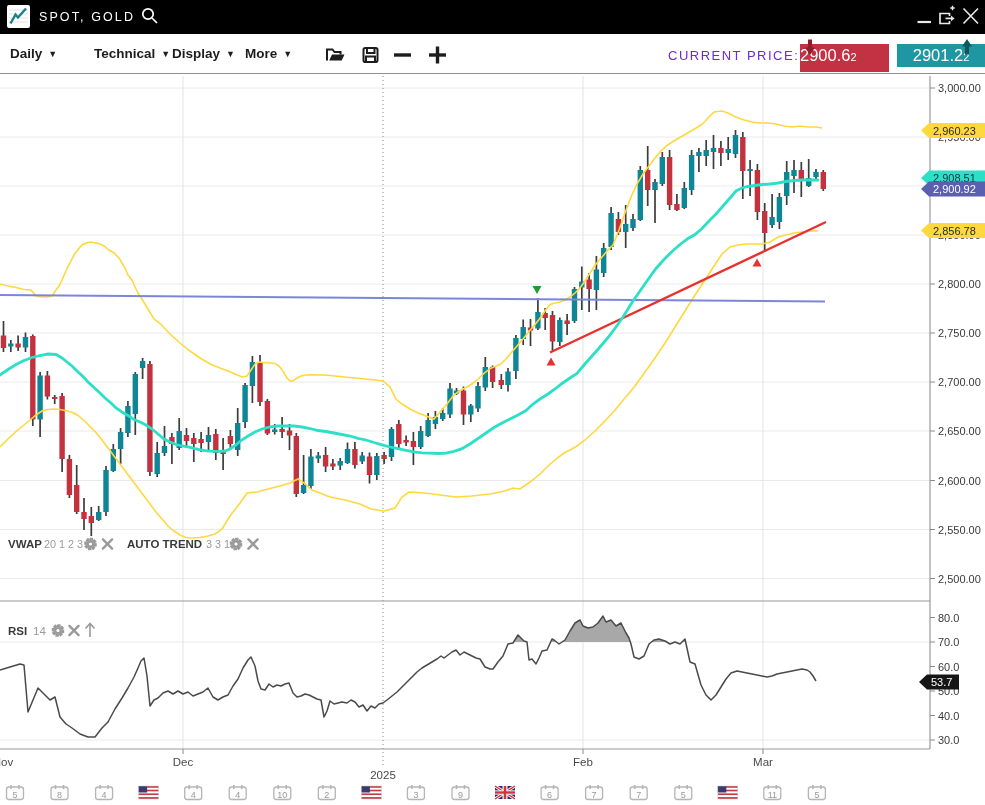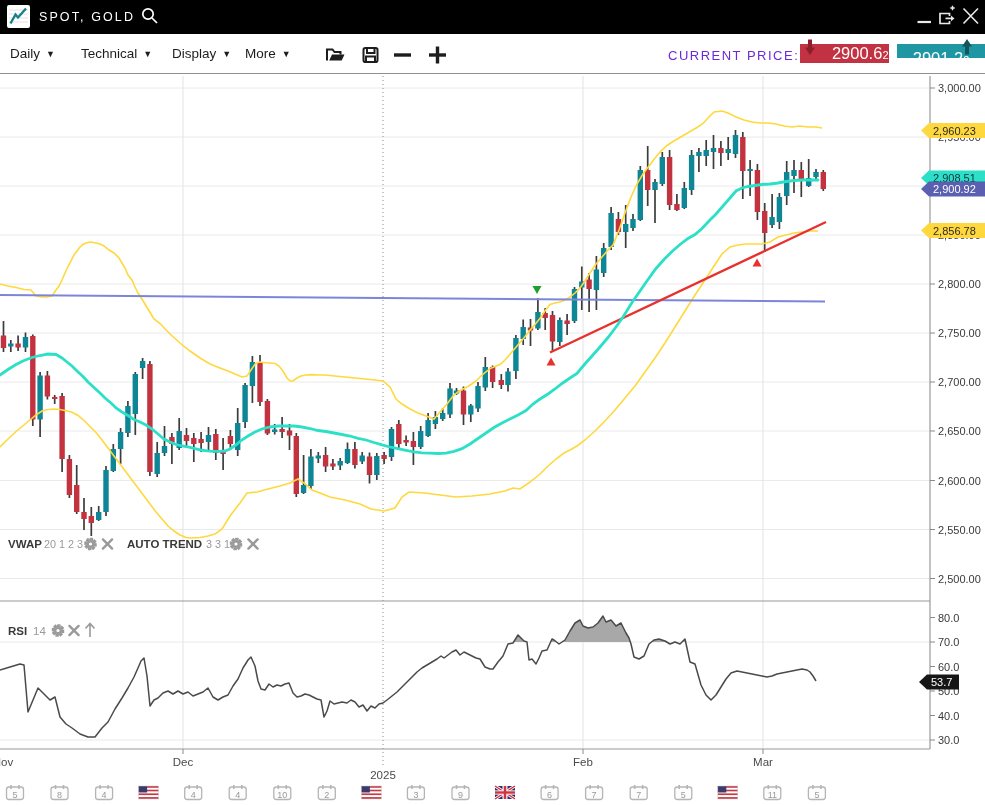--- a/index.html
+++ b/index.html
@@ -1,23 +1,23 @@
 <!DOCTYPE html>
 <html><head><meta charset="utf-8"><style>
 *{margin:0;padding:0;box-sizing:border-box}
 body{width:985px;height:805px;font-family:"Liberation Sans",sans-serif;background:#fff;overflow:hidden;position:relative}
 #titlebar{position:absolute;left:0;top:0;width:985px;height:44px;background:#000;z-index:5}
 #logo{position:absolute;left:7px;top:5px;width:23px;height:23px;background:#fff;border-radius:2px}
 #title{position:absolute;left:39px;top:10px;color:#fff;font-size:12.5px;letter-spacing:2.1px}
 #toolbar{position:absolute;left:0;top:34px;width:985px;height:40px;background:#fff;border-bottom:1.5px solid #909090;z-index:5}
-.menu{position:absolute;top:12px;font-size:13.5px;font-weight:normal;color:#1d1d1d}
+.menu{position:absolute;top:12px;font-size:13.5px;font-weight:bold;color:#1d1d1d}
 .menu .tri{font-size:9px;color:#1d1d1d;vertical-align:1px;margin-left:6px}
 #cp{position:absolute;top:14px;left:668px;font-size:13px;letter-spacing:1.5px;color:#6d28d9}
-#redbox{position:absolute;left:800px;top:9.5px;width:88.5px;height:19px;background:#c23243;color:#fff;font-size:16.5px;text-align:right;line-height:18px}
-#tealbox{position:absolute;left:897px;top:9.5px;width:88px;height:14px;background:#1f97a2;color:#fff;font-size:16.5px;text-align:center;line-height:28px}
+#redbox{position:absolute;left:800px;top:9.5px;width:88.5px;height:28px;background:#c23243;color:#fff;font-size:16.5px;text-align:left;line-height:23px}
+#tealbox{position:absolute;left:897px;top:9.5px;width:88px;height:23px;background:#1f97a2;color:#fff;font-size:16.5px;text-align:center;line-height:23px}
 .sub{font-size:11px}
 #chart{position:absolute;left:0;top:0;z-index:1}
 </style></head><body>
 <svg id="chart" width="985" height="805" viewBox="0 0 985 805">
     <g stroke="#eaeaea" stroke-width="1">
       <line x1="0" y1="88" x2="930" y2="88"></line>
       <line x1="0" y1="137" x2="930" y2="137"></line>
       <line x1="0" y1="186" x2="930" y2="186"></line>
       <line x1="0" y1="235" x2="930" y2="235"></line>
       <line x1="0" y1="284" x2="930" y2="284"></line>
@@ -553,21 +553,21 @@
    <path d="M44.5 16 L44.5 13.5 L35 13.5 L35 23.5 L44.5 23.5 L44.5 21" stroke-width="1.7"></path>
    <path d="M40.5 18.4 L47 18.4" stroke-width="1.7"></path>
    <path d="M46 15.5 L49.5 18.4 L46 21.3 Z" fill="#e9e9e9" stroke="none"></path>
    <path d="M47.5 10.2 L47.5 5.8 M45.3 8 L49.7 8" stroke-width="1.5"></path>
    <path d="M58.5 8.5 L73 23.5 M73 8.5 L58.5 23.5" stroke-width="1.6"></path>
    </g>
     </svg>
 </div>
 <div id="toolbar">
  <span class="menu" style="left:10px">Daily<span class="tri">▼</span></span>
- <span class="menu" style="left:81px">Technical<span class="tri">▼</span></span>
+ <span class="menu" style="left:94px">Technical<span class="tri">▼</span></span>
  <span class="menu" style="left:172px">Display<span class="tri">▼</span></span>
  <span class="menu" style="left:245px">More<span class="tri">▼</span></span>
  <svg style="position:absolute;left:325px;top:11px" width="130" height="20" viewBox="0 0 130 20">
    <g fill="none" stroke="#1d1d1d" stroke-width="2">
     <path d="M2 15.5 L2 4.5 L7.5 4.5 L9.5 7 L15.5 7 L15.5 9.5"></path>
     <rect x="38.5" y="3" width="14" height="14" rx="1.8"></rect>
     <path d="M42 3 L42 8 L49.5 8 L49.5 3"></path>
     <path d="M41 17 L41 11.5 L50 11.5 L50 17"></path>
    </g>
    <path d="M4.2 15.5 L7 9.5 L19.5 9.5 L16.7 15.5 Z" fill="#1d1d1d" stroke="none"></path>

